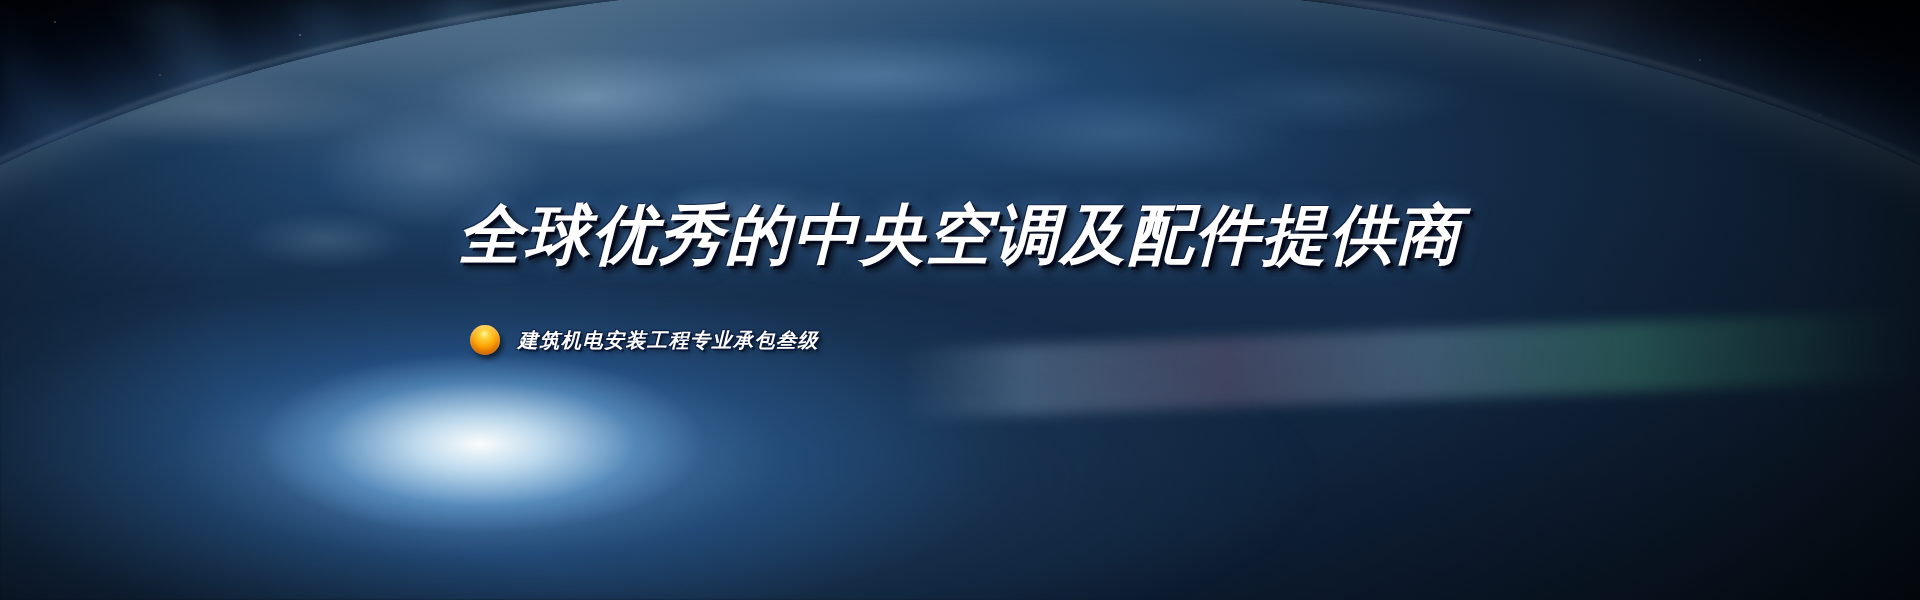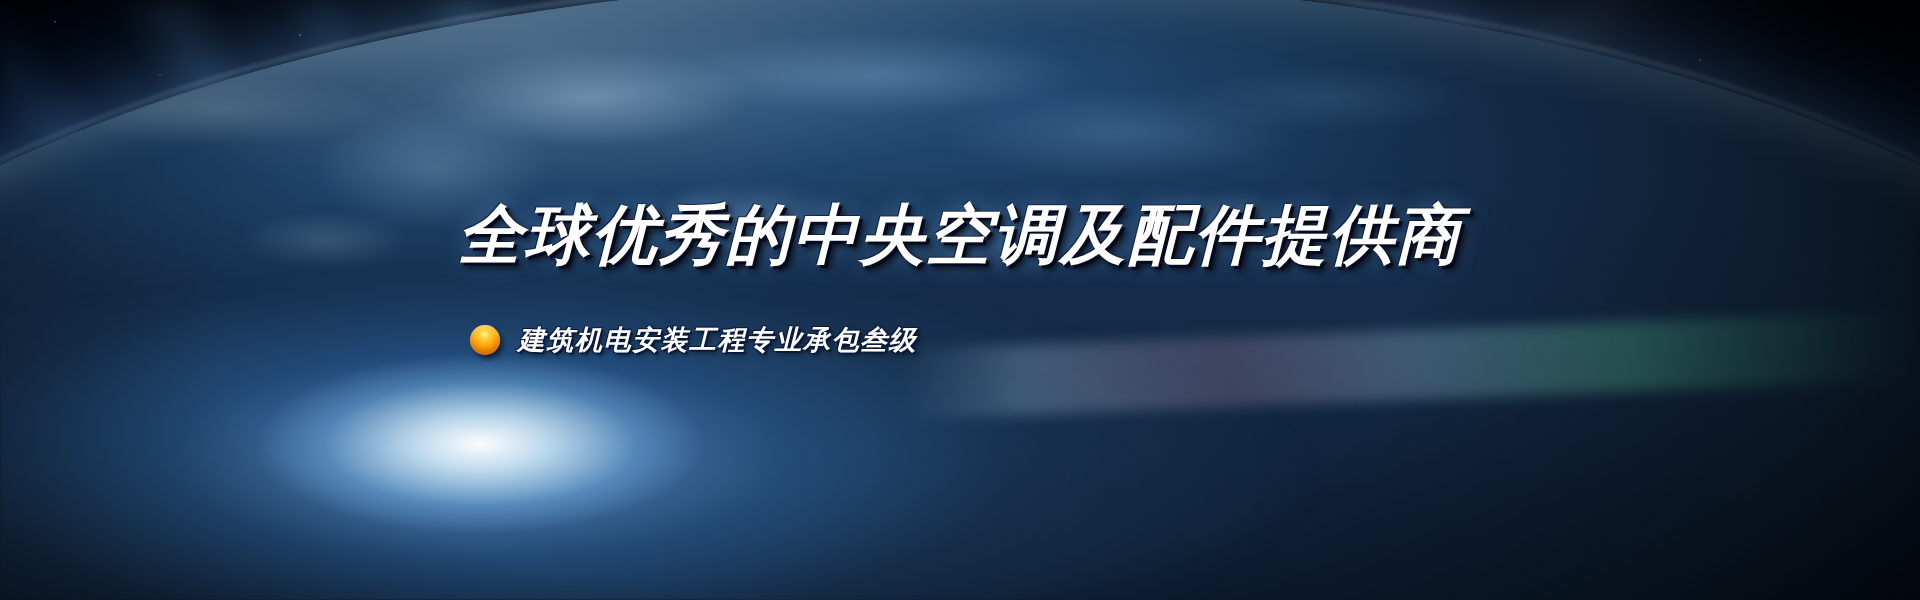--- a/index.html
+++ b/index.html
@@ -246,21 +246,21 @@
         #ffa908 46%,
         #f07f00 74%,
         #d96a00 92%,
         #b85800 100%);
     box-shadow:
       3px 4px 5px rgba(0,0,0,.55),
       inset 0 -3px 6px rgba(160,70,0,.45),
       inset 0 2px 4px rgba(255,255,210,.55);
   }
   .bullet-text {
-    font-size: 27px;
+    font-size: 20px;
     font-weight: 700;
     font-style: italic;
     color: #ffffff;
     letter-spacing: 1.5px;
     white-space: nowrap;
     text-shadow:
       2px 2px 0 rgba(10,25,60,.95),
       -1px 1px 0 rgba(10,25,60,.85),
       1px -1px 0 rgba(10,25,60,.85),
       -1px -1px 0 rgba(10,25,60,.85),

